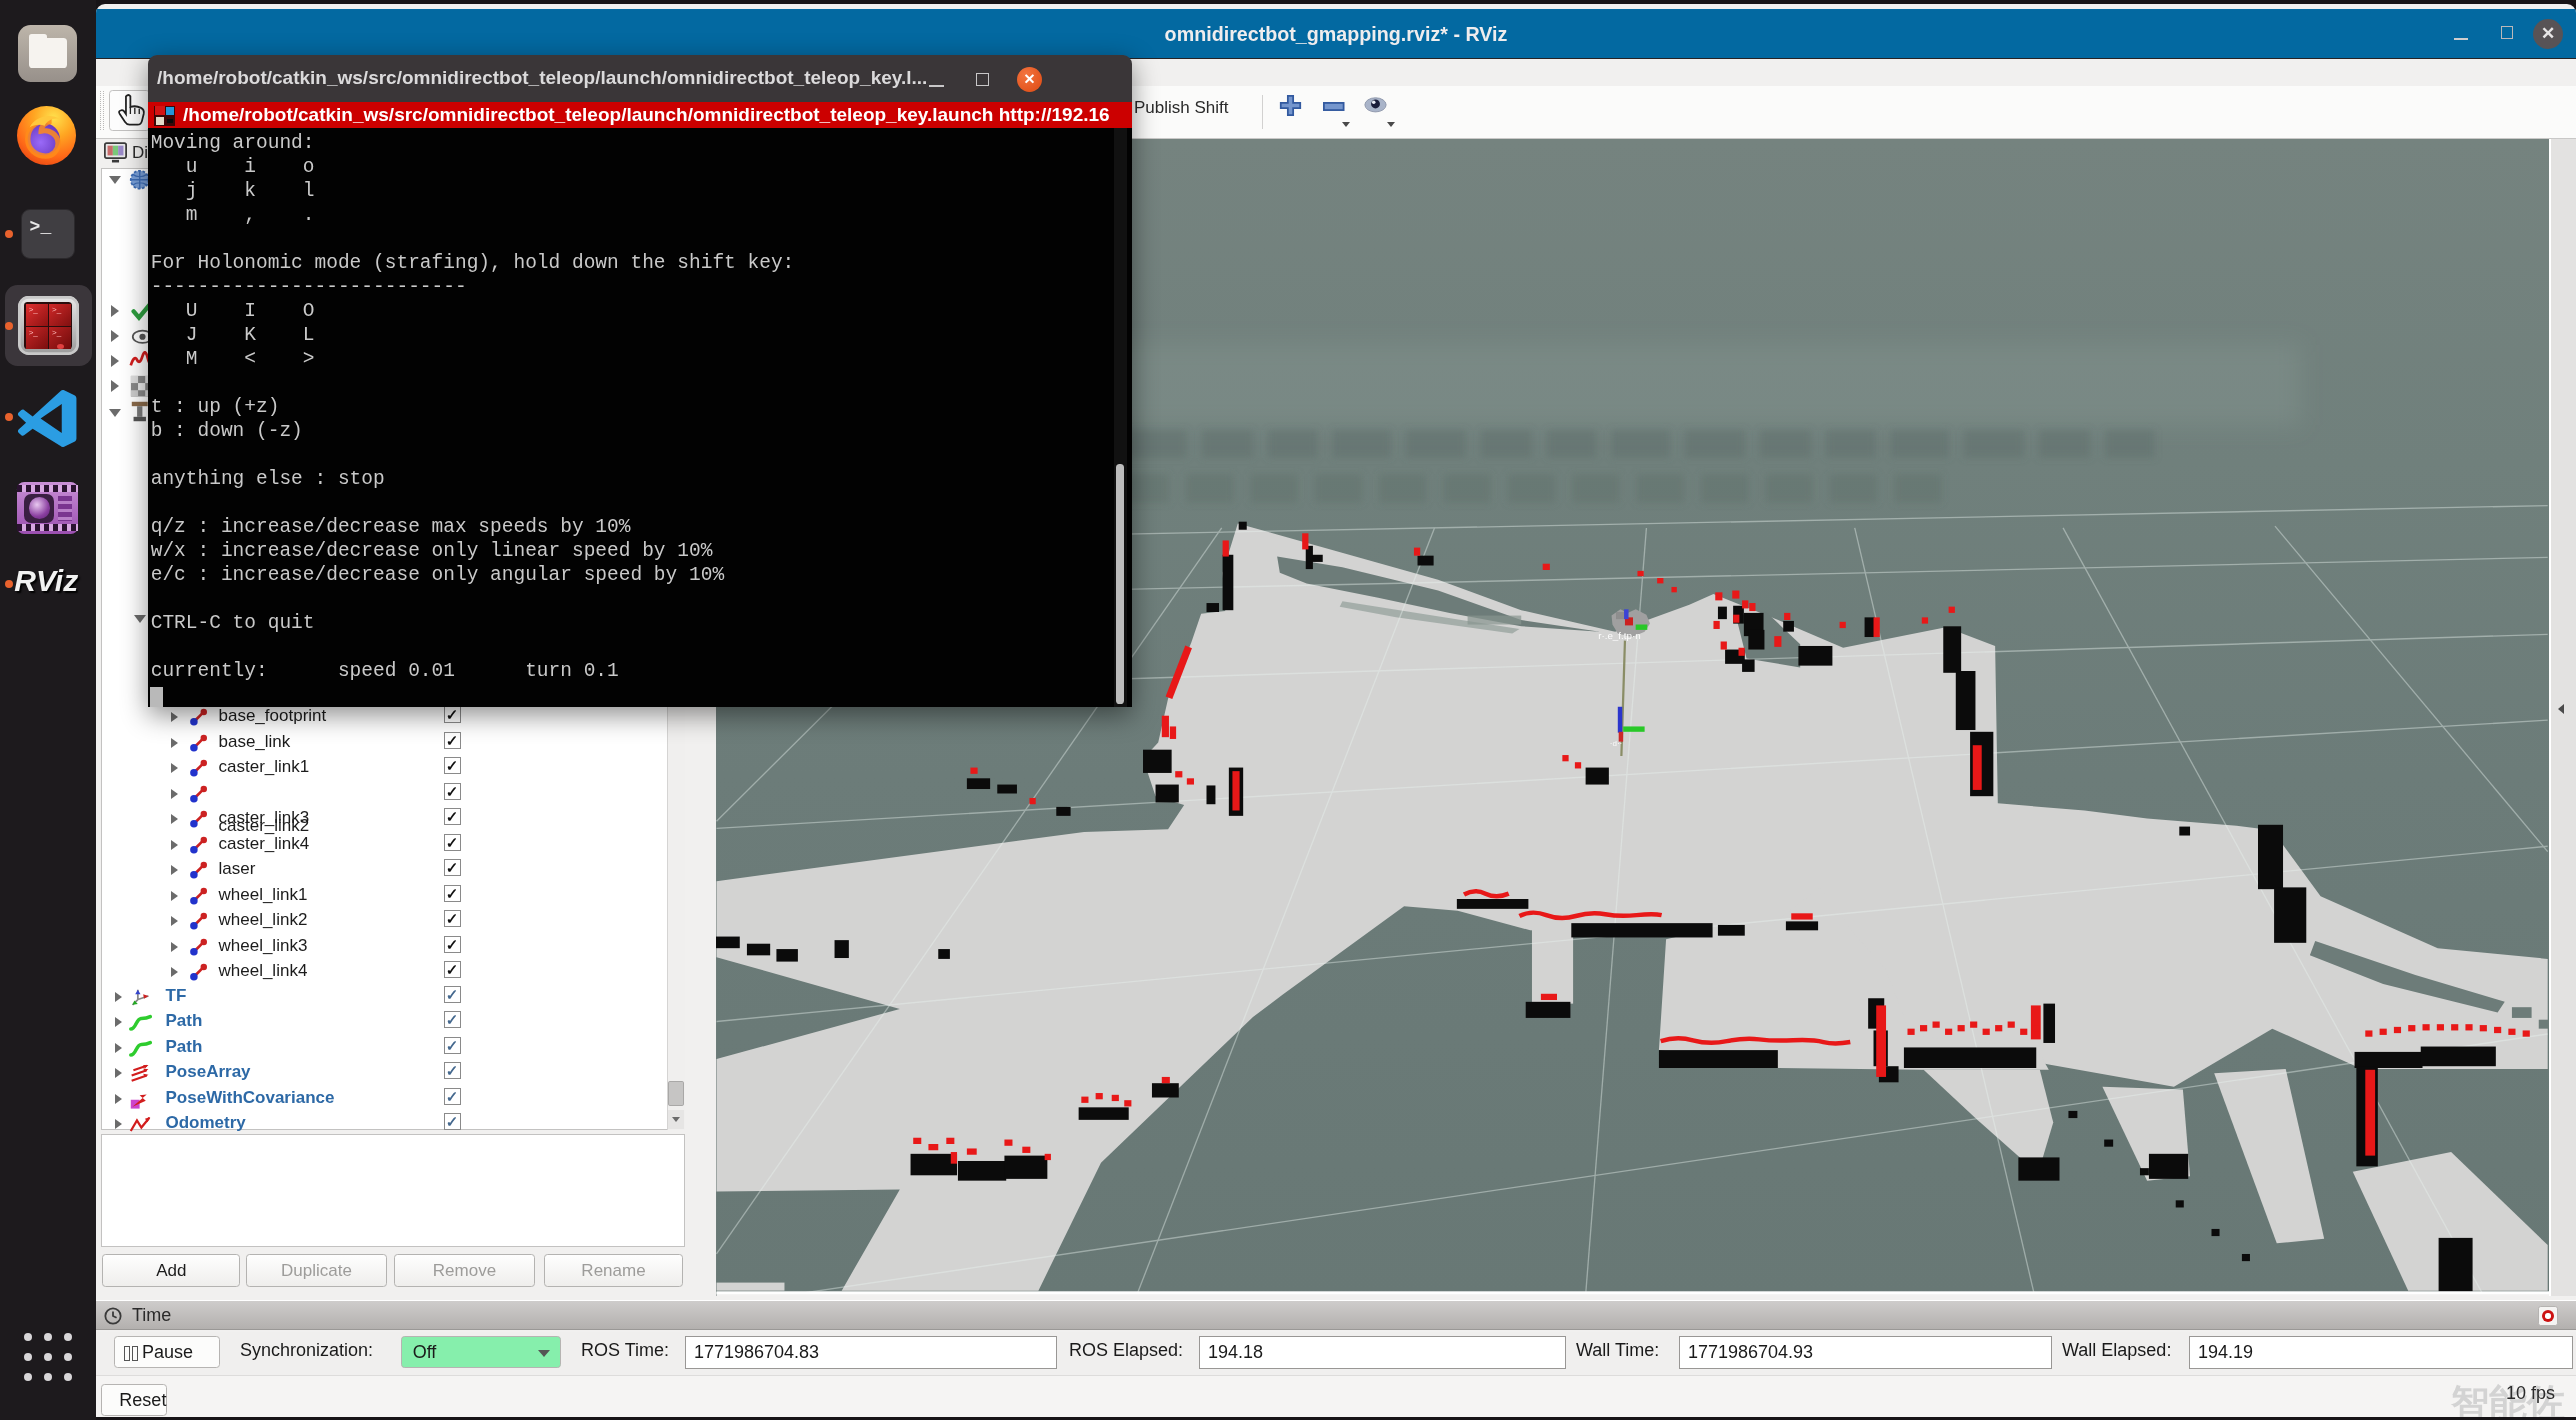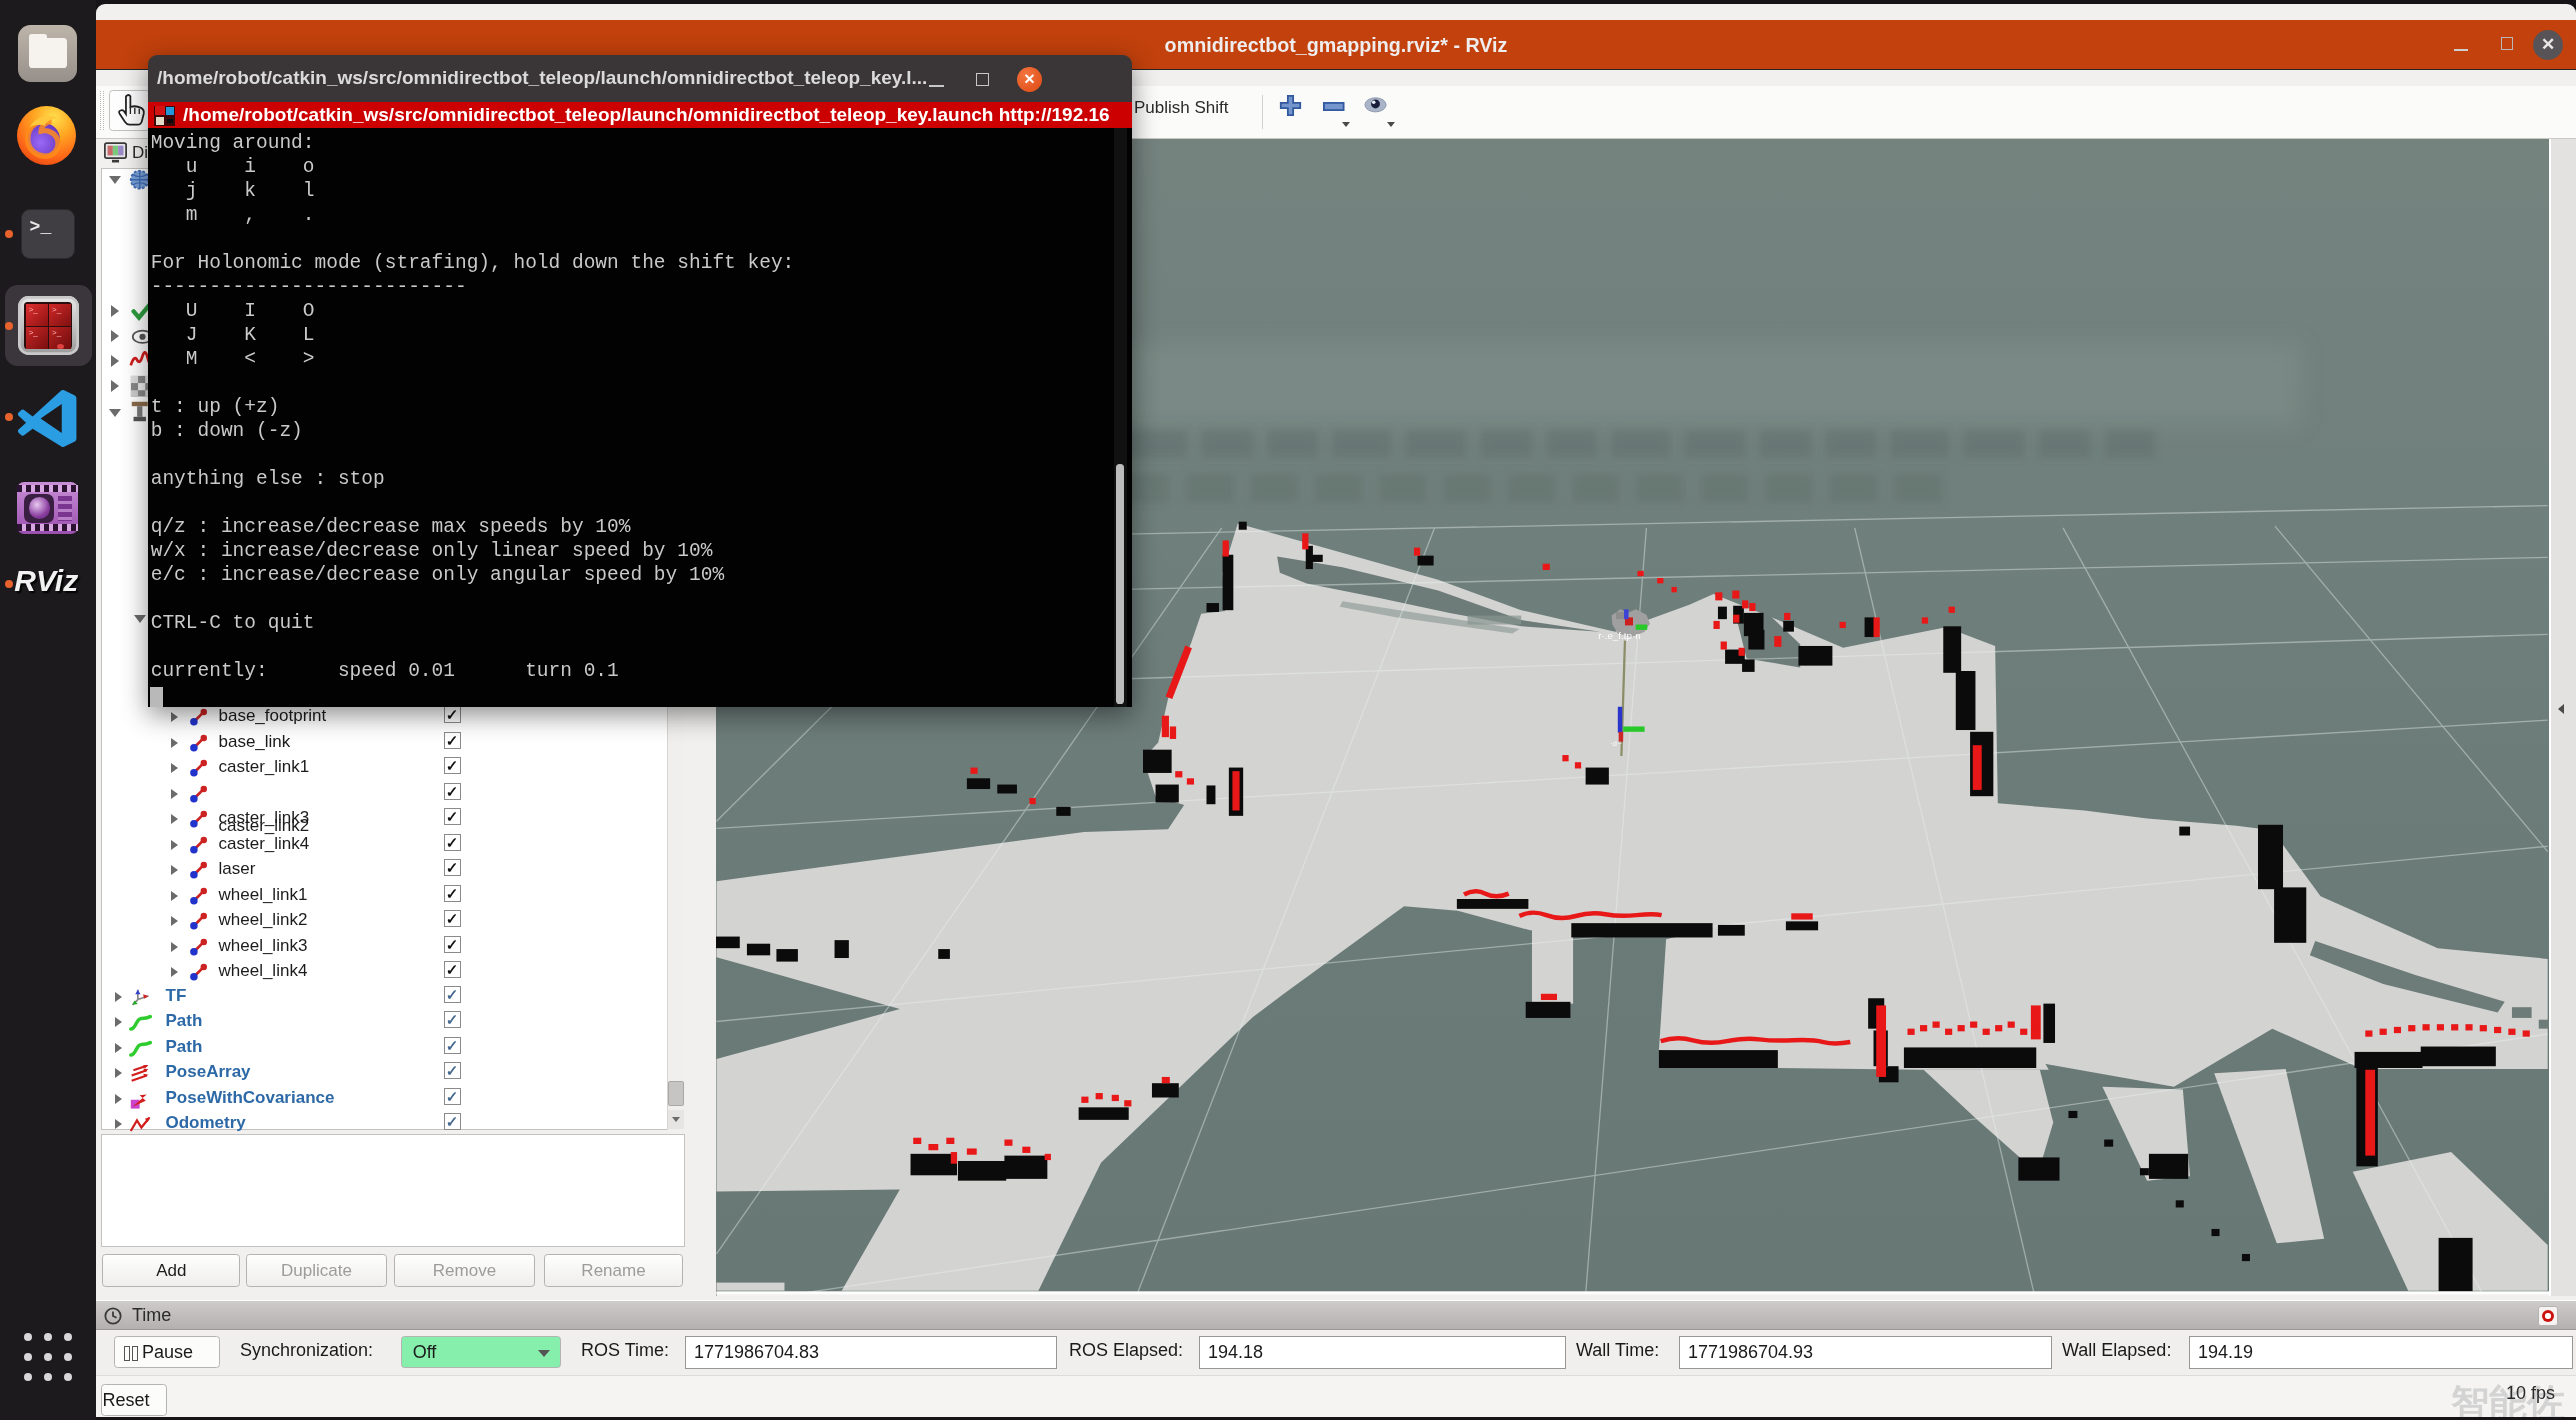--- a/index.html
+++ b/index.html
@@ -88,21 +88,21 @@
         <i style="width:8px;height:8px;border-radius:50%;background:#d8d6d8;"></i>
       <i style="width:8px;height:8px;border-radius:50%;background:#d8d6d8;"></i>
         <i style="width:8px;height:8px;border-radius:50%;background:#d8d6d8;"></i>
         <i style="width:8px;height:8px;border-radius:50%;background:#d8d6d8;"></i>
     </div>
   </div>
 </div>
 
 <div class="abs" id="rviz" style="left:96px;top:3.6px;width:2480px;height:1413px;background:#f1f0ef;border-radius:9px 9px 0 0;overflow:hidden;">
 
-  <div class="abs" style="left:0;top:16px;width:2480px;height:50px;background:#c2410c;border-bottom:0.9px solid #262325;">
+  <div class="abs" style="left:0;top:5px;width:2480px;height:50px;background:#0369a1;border-bottom:0.9px solid #262325;">
     <div class="abs" style="left:0;top:0;width:2480px;height:50px;text-align:center;line-height:50px;font-size:19.7px;font-weight:bold;color:#efedee;">omnidirectbot_gmapping.rviz* - RViz</div>
     <div class="abs" style="left:2358px;top:29px;width:14.3px;height:2.7px;background:#cfcdce;"></div>
     <div class="abs" style="left:2405px;top:17px;width:11.6px;height:13.4px;border:1.8px solid #bab8b9;"></div>
     <div class="abs" style="left:2437px;top:10.7px;width:30px;height:30px;border-radius:50%;background:#585356;color:#e8e6e7;text-align:center;line-height:29.5px;font-size:17px;font-weight:bold;">✕</div>
   </div>
 
 
   <div class="abs" style="left:0;top:82px;width:2480px;height:53px;background:#fbfbfa;border-bottom:1.8px solid #c9c8c7;">
     <div class="abs" style="left:3.6px;top:5.4px;width:4.5px;height:39px;border-left:1.8px dotted #b9b8b7;border-right:1.8px dotted #b9b8b7;"></div>
     <div class="abs" style="left:12.5px;top:4.5px;width:41px;height:41px;background:#fdfdfd;border:0.9px solid #c2c1c0;border-radius:3.6px;">
@@ -652,21 +652,21 @@
       <div class="abs" style="left:973px;top:8px;font-size:18px;color:#1a1a1a;">ROS Elapsed:</div>
       <div class="abs" style="left:1103px;top:4.5px;width:367px;height:33px;background:#ffffff;border:0.9px solid #999795;font-size:18px;color:#1a1a1a;padding:5.4px 0 0 8px;">194.18</div>
       <div class="abs" style="left:1480px;top:8px;font-size:18px;color:#1a1a1a;text-align:center;">Wall Time:</div>
       <div class="abs" style="left:1583px;top:4.5px;width:373px;height:33px;background:#ffffff;border:0.9px solid #999795;font-size:18px;color:#1a1a1a;padding:5.4px 0 0 8px;">1771986704.93</div>
       <div class="abs" style="left:1966px;top:8px;font-size:18px;color:#1a1a1a;">Wall Elapsed:</div>
       <div class="abs" style="left:2093px;top:4.5px;width:384px;height:33px;background:#ffffff;border:0.9px solid #999795;font-size:18px;color:#1a1a1a;padding:5.4px 0 0 8px;">194.19</div>
     </div>
   </div>
 
   <div class="abs" id="statusbar" style="left:0;top:1371px;width:2480px;height:42px;background:#f5f4f3;border-top:0.9px solid #dddcdb;">
-    <div class="abs" style="left:5.4px;top:8px;width:66px;height:32px;background:#fcfcfb;border:0.9px solid #b6b4b2;border-radius:3.6px;text-align:left;line-height:30px;font-size:18px;color:#1a1a1a;">Reset</div>
+    <div class="abs" style="left:5.4px;top:8px;width:66px;height:32px;background:#fcfcfb;border:0.9px solid #b6b4b2;border-radius:3.6px;text-align:right;line-height:30px;font-size:18px;color:#1a1a1a;">Reset</div>
     <div class="abs" style="left:2355px;top:2.7px;font-size:38px;font-weight:bold;color:#d0d0d0;opacity:.9;letter-spacing:0px;">智能佐</div>
     <div class="abs" style="left:2410px;top:7px;font-size:18px;color:#2b2b2b;">10 fps</div>
   </div>
 </div>
 
 <div class="abs" id="term" style="left:148px;top:55px;width:984px;height:652px;box-shadow:0 7.2px 27px rgba(0,0,0,.45);border-radius:9px 9px 0 0;">
 
   <div class="abs" style="left:0;top:0;width:984px;height:47px;background:#3a3638;border-radius:9px 9px 0 0;">
     <div class="abs" style="left:9px;top:11.6px;width:769px;font-size:19px;font-weight:bold;color:#dbdadb;white-space:nowrap;overflow:hidden;">/home/robot/catkin_ws/src/omnidirectbot_teleop/launch/omnidirectbot_teleop_key.l...</div>
     <div class="abs" style="left:781px;top:29.5px;width:15px;height:2.7px;background:#c8c7c8;"></div>

